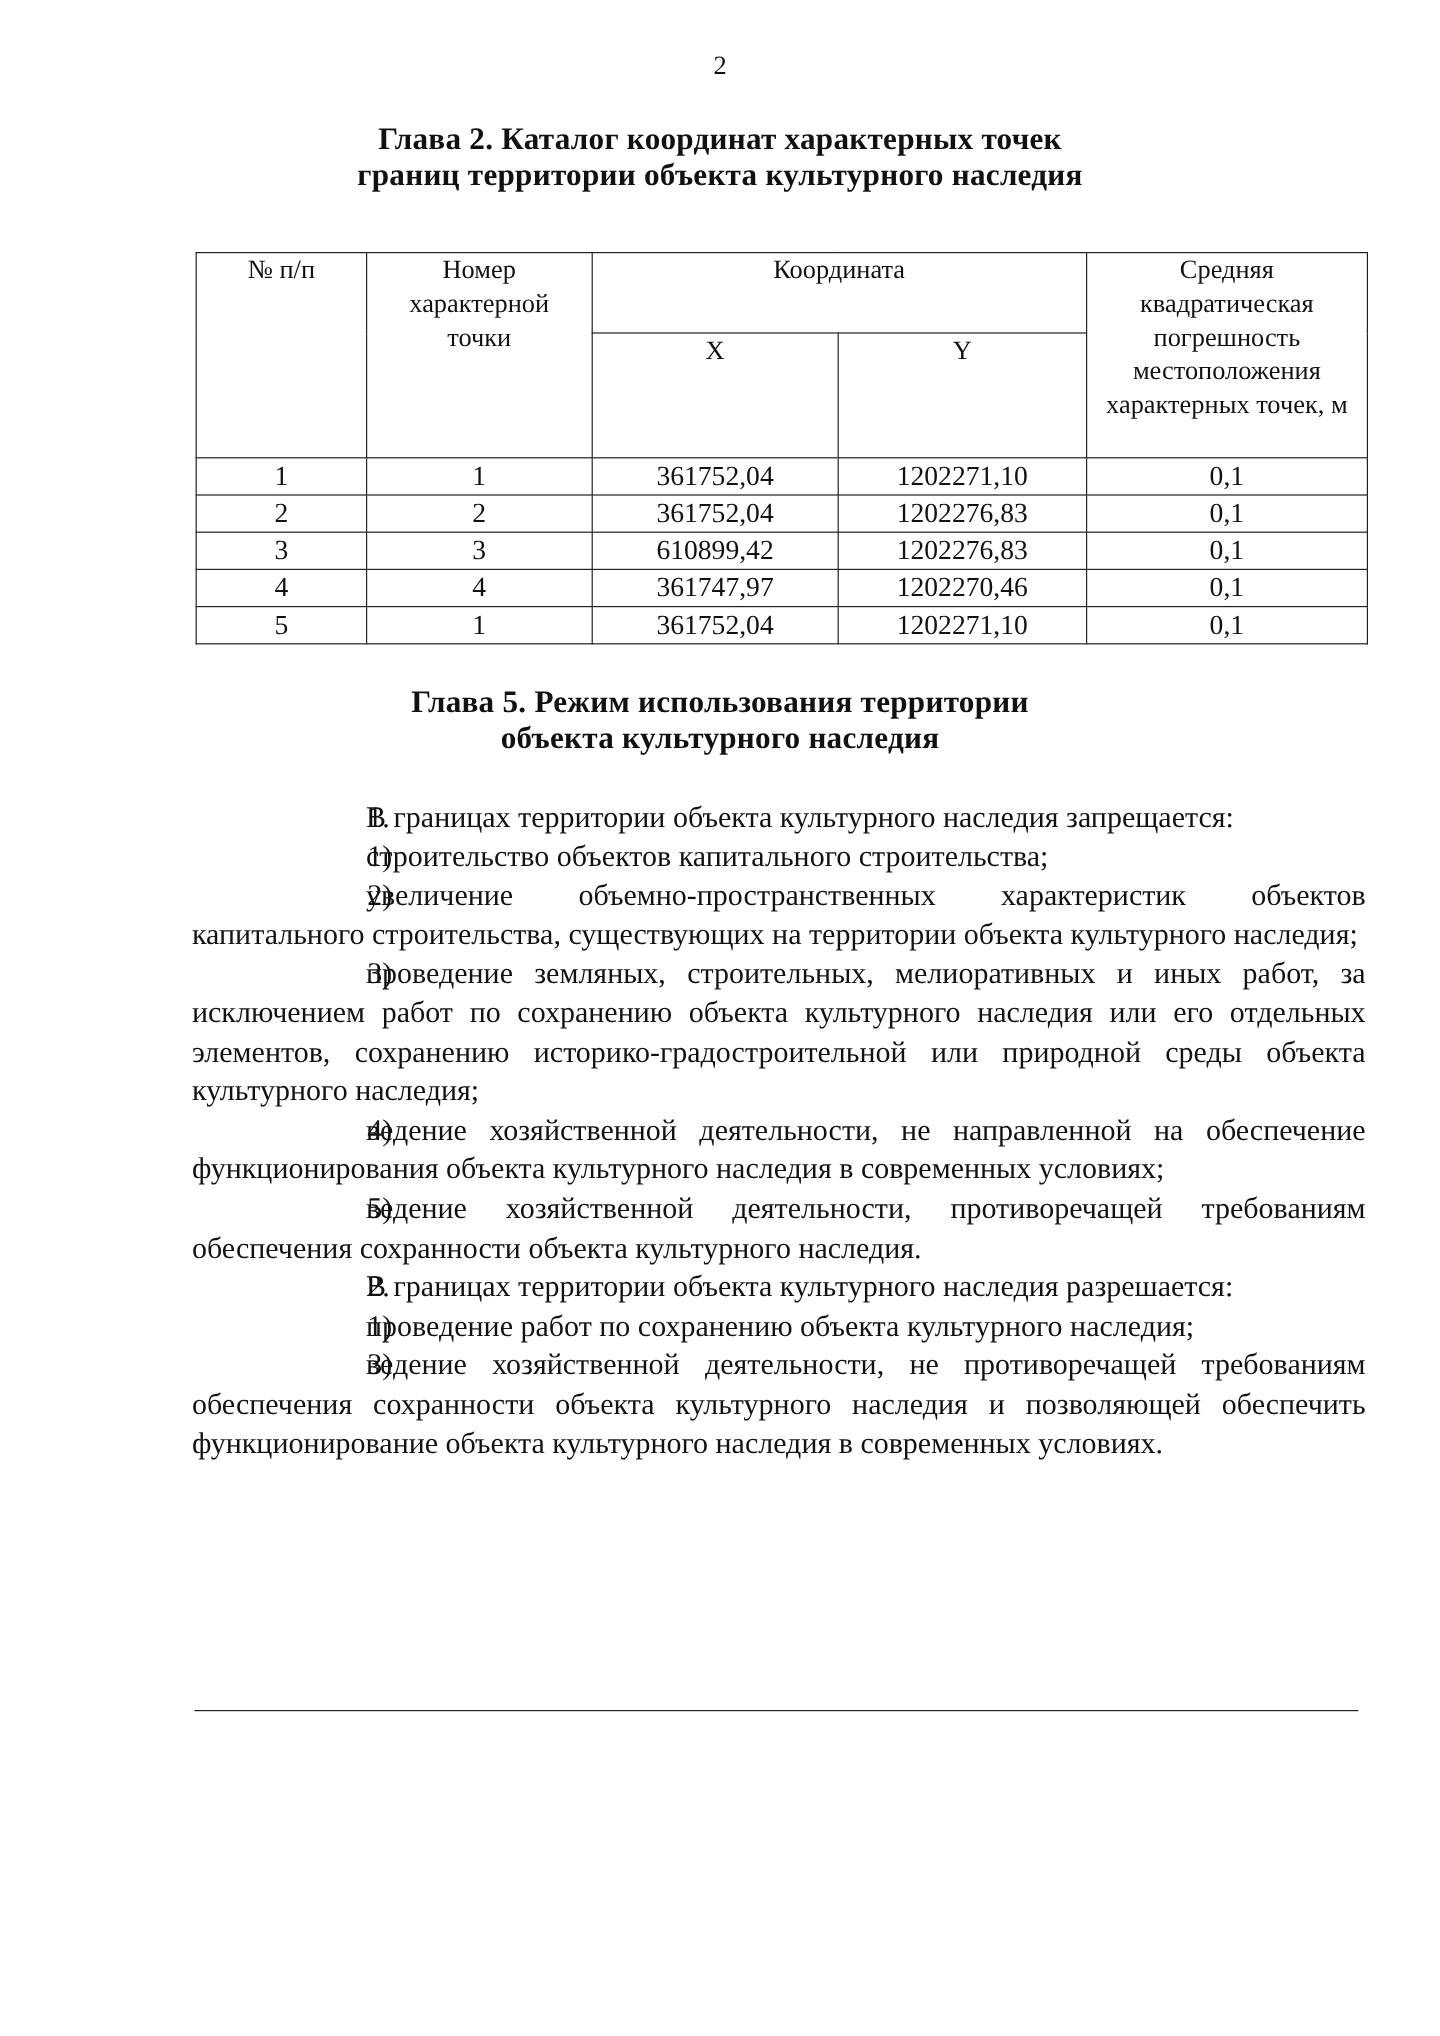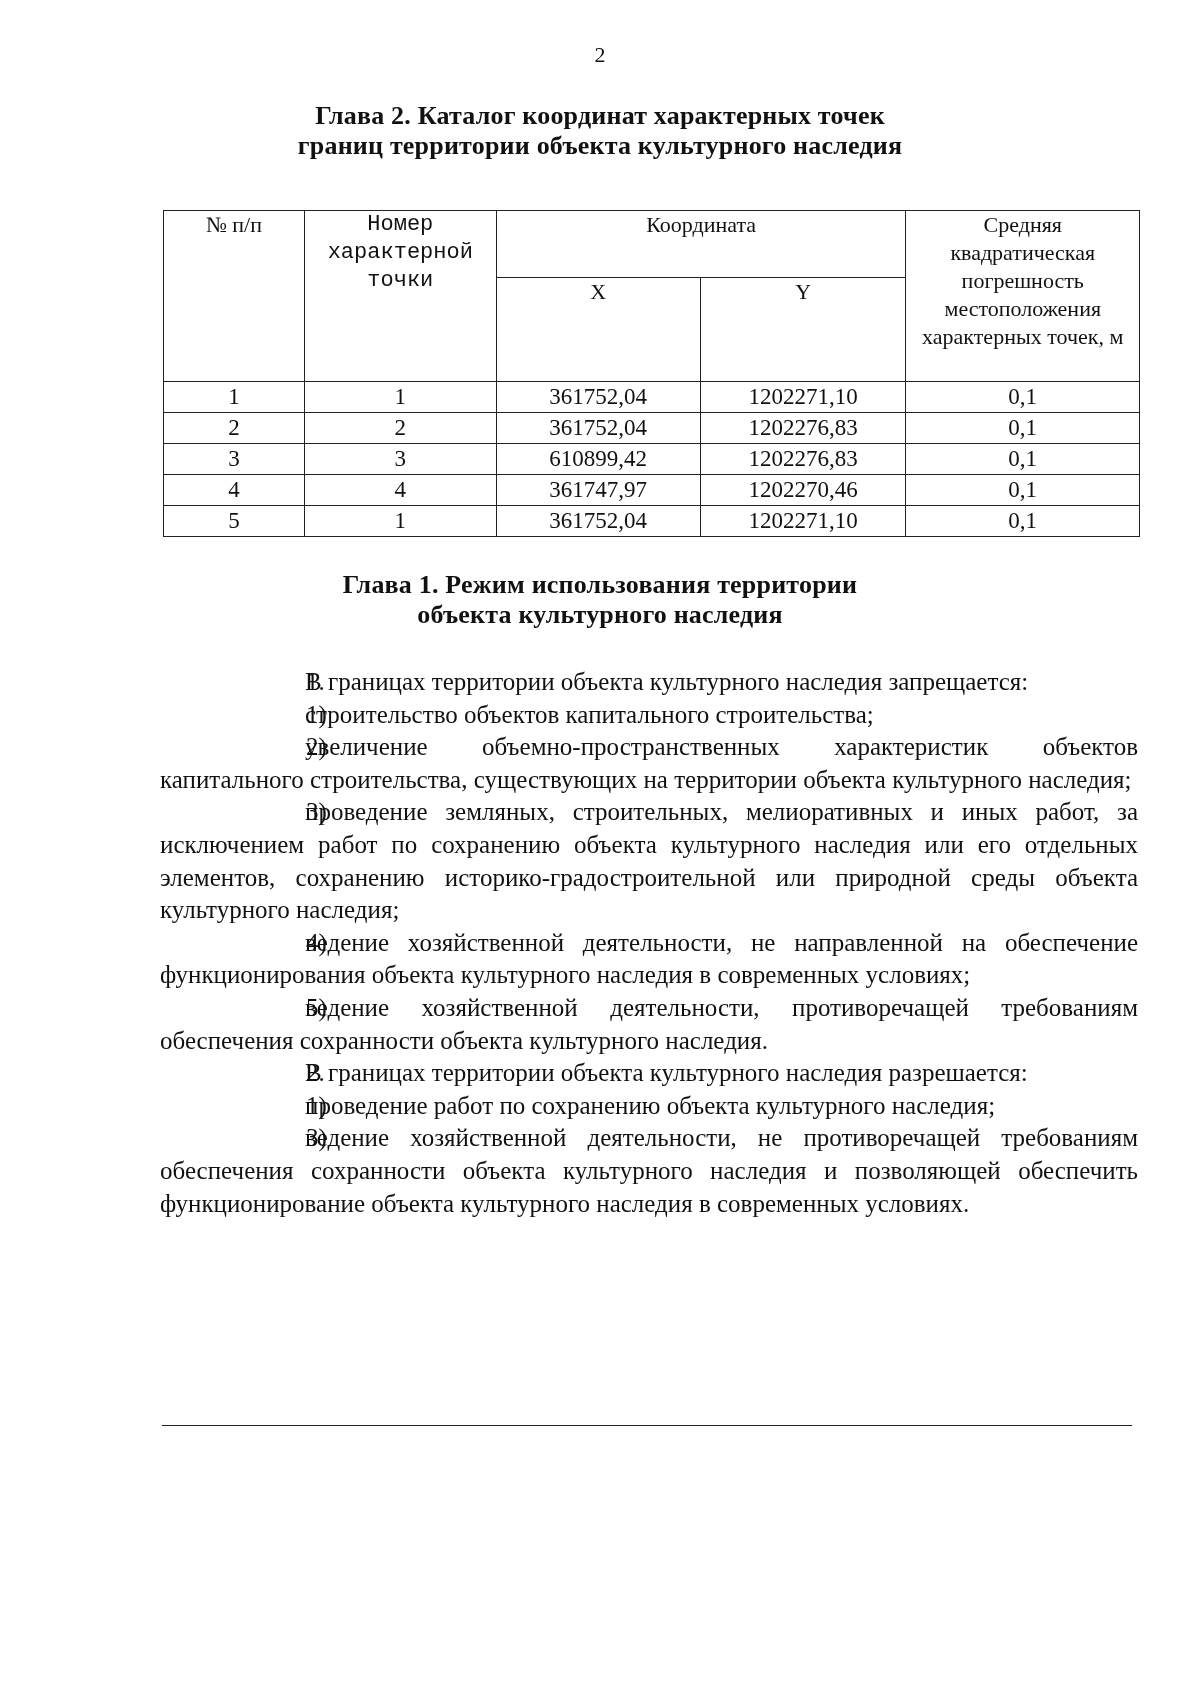--- a/index.html
+++ b/index.html
@@ -27,21 +27,21 @@
 
 <div class="heading h2">
   <div>Глава 2. Каталог координат характерных точек</div>
   <div>границ территории объекта культурного наследия</div>
 </div>
 
 <table class="catalog">
   <thead>
     <tr>
       <th class="c1" rowspan="2" style="height:170px;padding:0 12px;">№ п/п</th>
-      <th class="c2" rowspan="2" style="padding:0 14px;font-family:Liberation Mono, monospace;">Номер характерной точки</th>
+      <th class="c2" rowspan="2" style="padding:0 14px;">Номер характерной точки</th>
       <th colspan="2" style="height:66px;">Координата</th>
       <th class="c5 hdr-small" rowspan="2" style="padding:0 6px;">Средняя квадратическая погрешность местоположения характерных точек, м</th>
     </tr>
     <tr>
       <th class="c3">X</th>
       <th class="c4">Y</th>
     </tr>
   </thead>
   <tbody id="rows">
       <tr>
@@ -76,21 +76,21 @@
         <td>5</td>
         <td>1</td>
         <td>361752,04</td>
         <td>1202271,10</td>
         <td>0,1</td>
       </tr>
     </tbody>
 </table>
 
 <div class="heading h3">
-  <div>Глава 1. Режим использования территории</div>
+  <div>Глава 5. Режим использования территории</div>
   <div>объекта культурного наследия</div>
 </div>
 
 <div class="body-text" id="paras">
     <p class="p"><span class="num">1.</span><span>В границах территории объекта культурного наследия запрещается:</span></p>
     <p class="p"><span class="num">1)</span><span>строительство объектов капитального строительства;</span></p>
     <p class="p"><span class="num">2)</span><span>увеличение объемно-пространственных характеристик объектов капитального строительства, существующих на территории объекта культурного наследия;</span></p>
     <p class="p"><span class="num">3)</span><span>проведение земляных, строительных, мелиоративных и иных работ, за исключением работ по сохранению объекта культурного наследия или его отдельных элементов, сохранению историко-градостроительной или природной среды объекта культурного наследия;</span></p>
     <p class="p"><span class="num">4)</span><span>ведение хозяйственной деятельности, не направленной на обеспечение функционирования объекта культурного наследия в современных условиях;</span></p>
     <p class="p"><span class="num">5)</span><span>ведение хозяйственной деятельности, противоречащей требованиям обеспечения сохранности объекта культурного наследия.</span></p>

